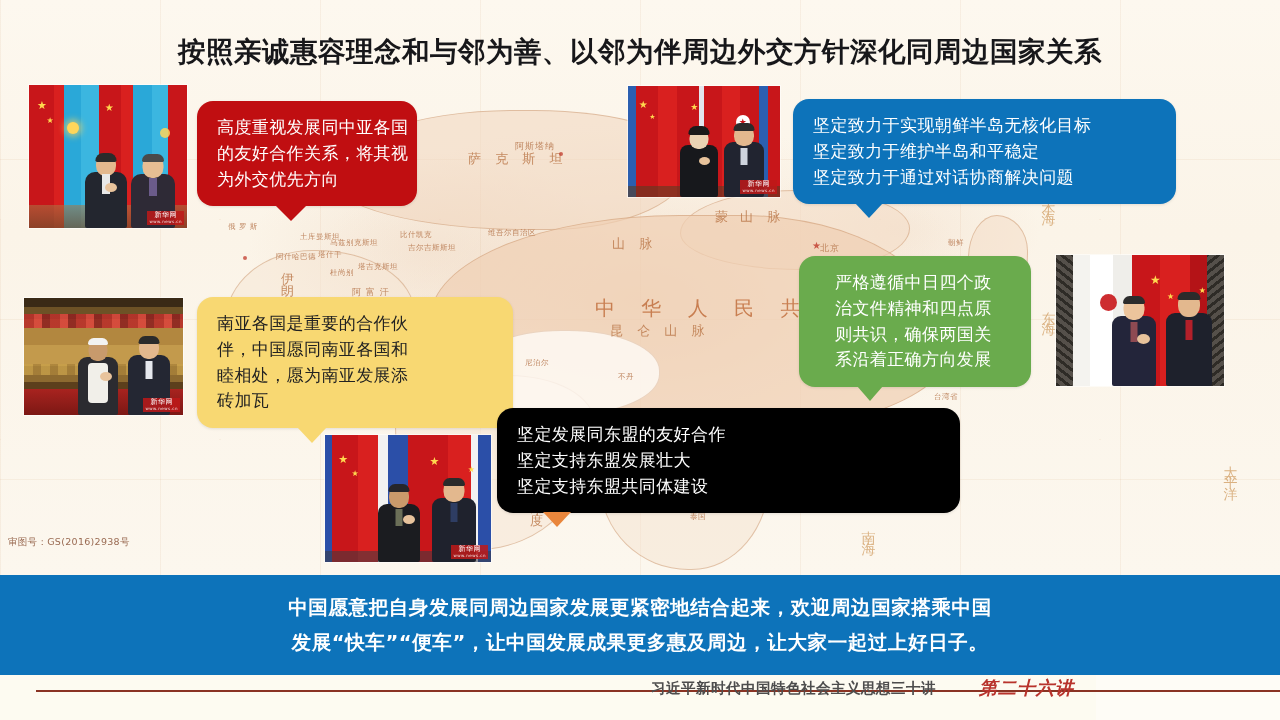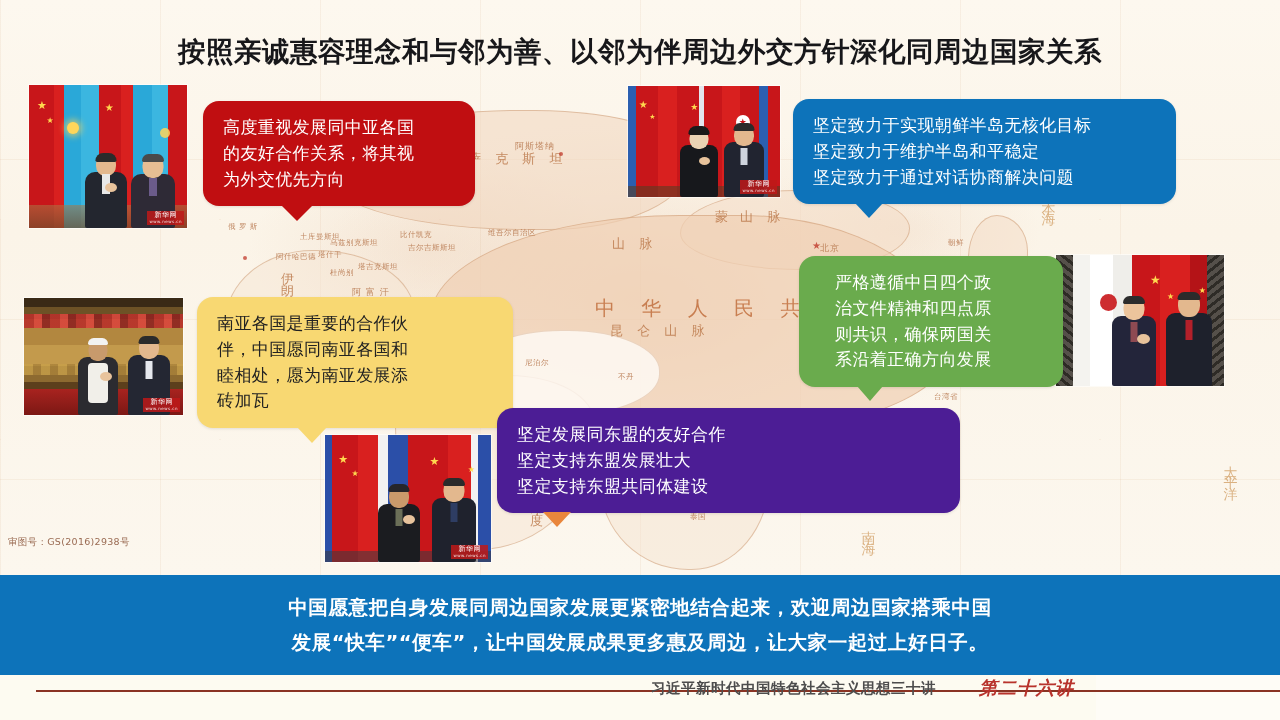--- a/index.html
+++ b/index.html
@@ -168,21 +168,21 @@
     box-shadow:0 1px 3px rgba(0,0,0,.10);
   }
   .bubble .tail {
     position:absolute;
     width:0; height:0;
   }
   .bubble.red    { background:#c00e11; }
   .bubble.blue   { background:#0d73ba; }
   .bubble.green  { background:#6aab4d; }
   .bubble.yellow { background:#f8d872; color:#222; }
-  .bubble.orange { background:#4c1d95; }
+  .bubble.orange { background:#000000; }
 
   .bubble.red .tail {
     left:78px; bottom:-15px;
     border-left:16px solid transparent;
     border-right:16px solid transparent;
     border-top:16px solid #c00e11;
   }
   .bubble.blue .tail {
     left:62px; bottom:-14px;
     border-left:14px solid transparent;
@@ -460,35 +460,35 @@
       <div style="position:absolute;bottom:76px;left:50%;transform:translateX(-50%);width:22px;height:8px;background:#2b2b2b;border-radius:9px 9px 2px 2px;"></div>
       <div style="position:absolute;bottom:40px;left:50%;transform:translateX(-50%);width:7px;height:19px;background:#2e3d63;"></div>
     </div>
     <div class="handshake" style="left:47%; bottom:38px; width:12px; height:9px;"></div>
     <div class="wm">
       <span>新华网</span>
       <small>www.news.cn</small>
     </div>
   </div>
 
-  <div class="bubble red" style="left:197px; top:101px; width:272px;margin-left:6px;">
+  <div class="bubble red" style="left:197px; top:101px; width:220px;">
     <span class="line">高度重视发展同中亚各国</span>
     <span class="line">的友好合作关系，将其视</span>
     <span class="line">为外交优先方向</span>
     <span class="tail"></span>
   </div>
 
   <div class="bubble blue" style="left:793px; top:99px; width:383px;">
     <span class="line">坚定致力于实现朝鲜半岛无核化目标</span>
     <span class="line">坚定致力于维护半岛和平稳定</span>
     <span class="line">坚定致力于通过对话协商解决问题</span>
     <span class="tail"></span>
   </div>
 
-  <div class="bubble green" style="left:799px; top:256px; width:264px;padding-left:36px;">
+  <div class="bubble green" style="left:799px; top:256px; width:232px;padding-left:36px;">
     <span class="line">严格遵循中日四个政</span>
     <span class="line">治文件精神和四点原</span>
     <span class="line">则共识，确保两国关</span>
     <span class="line">系沿着正确方向发展</span>
     <span class="tail"></span>
   </div>
 
   <div class="bubble yellow" style="left:197px; top:297px; width:316px;">
     <span class="line">南亚各国是重要的合作伙</span>
     <span class="line">伴，中国愿同南亚各国和</span>

